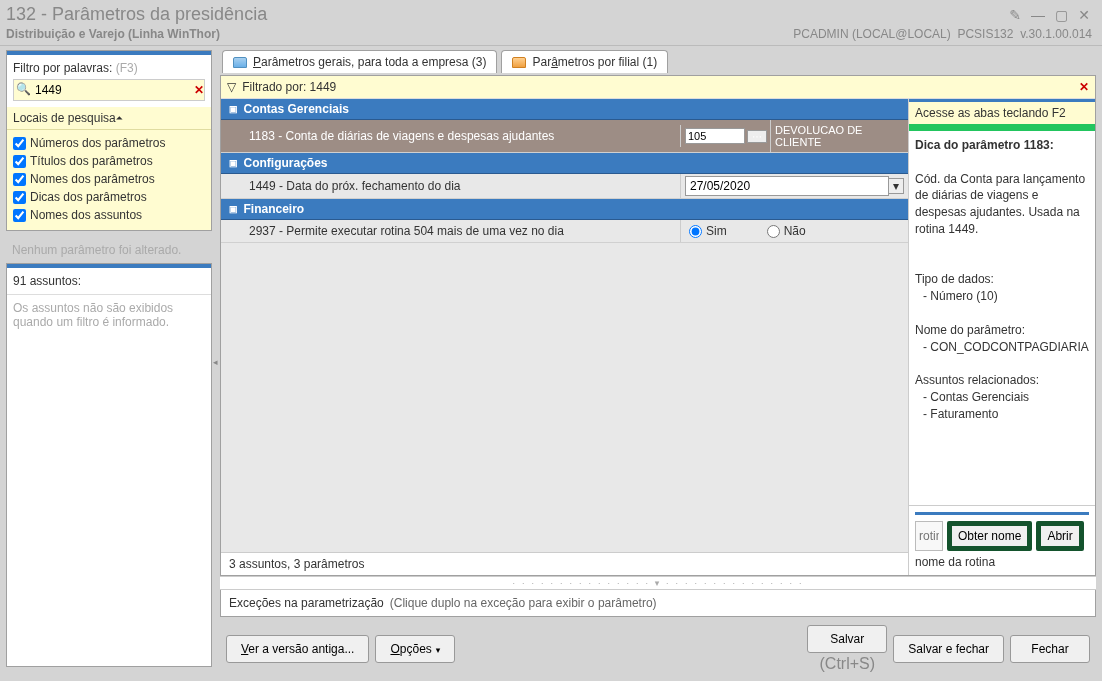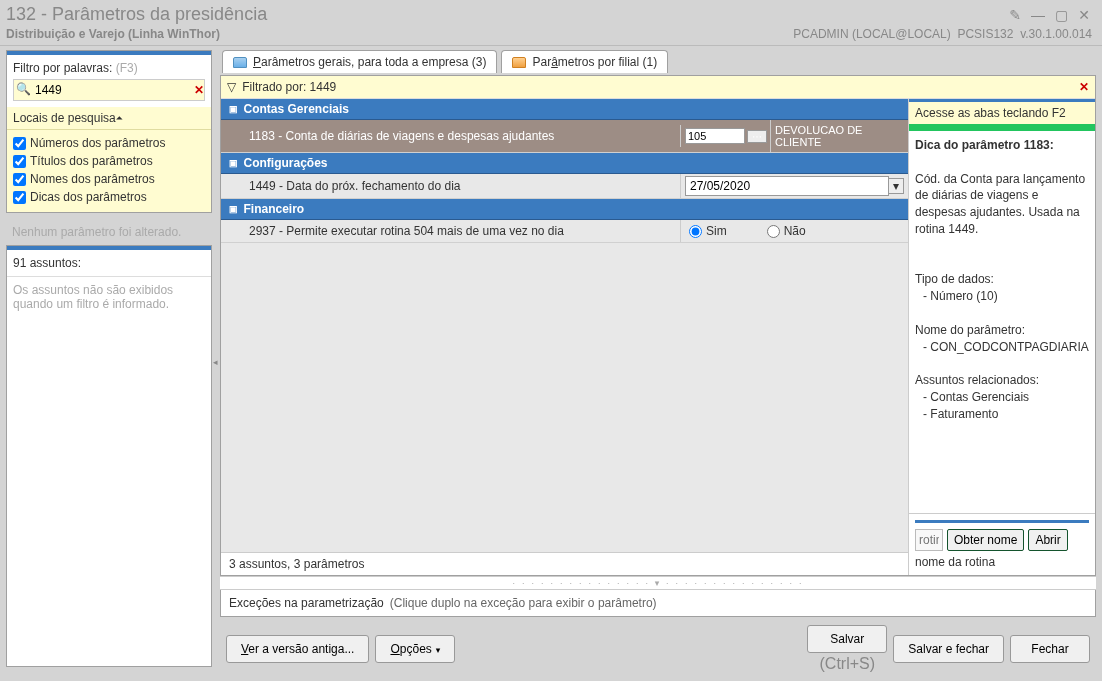--- a/index.html
+++ b/index.html
@@ -77,21 +77,21 @@
 
 .side-info { width: 186px; display: flex; flex-direction: column; padding: 0; }
 .side-top-accent { height: 3px; background: #3b7bbf; }
 .side-hint1 { background: #fffcd1; padding: 4px 6px; border-bottom: 7px solid #22c55e; }
 .side-body { padding: 6px; flex: 1; font-size: 12px; line-height: 1.4; overflow: auto; }
 .side-body strong { font-weight: bold; }
 .side-bottom { border-top: 1px solid #ccc; padding: 6px; }
 .side-bottom-accent { height: 3px; background: #3b7bbf; margin-bottom: 6px; }
 .side-bottom-row1 { display: flex; gap: 4px; margin-bottom: 4px; }
 .side-bottom-row1 input { width: 28px; border: 1px solid #bbb; padding: 3px; background: #f8f8f8; color: #aaa; }
-.btn-sm { border: 1px solid #14532d; background: #f0f0f0; padding: 3px 6px; cursor: pointer; border-radius: 2px; }
+.btn-sm { border: 5px solid #14532d; background: #f0f0f0; padding: 3px 6px; cursor: pointer; border-radius: 2px; }
 
 .resize-dots { text-align: center; color: #aaa; letter-spacing: 2px; font-size: 9px; padding: 1px; border-top: 1px solid #ccc; border-bottom: 1px solid #ccc; background: #fff; }
 .excecoes { background: #fff; padding: 6px 8px; border: 1px solid #a0a0a0; border-top: none; }
 .excecoes-hdr { display: flex; gap: 6px; align-items: baseline; }
 .excecoes-hdr b { font-weight: normal; }
 .excecoes-hdr span { color: #666; }
 
 .footer { display: flex; align-items: center; padding: 8px 6px 0; gap: 6px; }
 .btn { border: 1px solid #999; background: #f0f0f0; padding: 6px 14px; cursor: pointer; border-radius: 3px; min-width: 80px; text-align: center; }
 .btn .ul { text-decoration: underline; }
@@ -147,20 +147,24 @@
             <input type="checkbox" checked="" style="">
             <span>Títulos dos parâmetros</span>
           </label>
         <label>
             <input type="checkbox" checked="" style="">
             <span>Nomes dos parâmetros</span>
           </label>
         <label>
             <input type="checkbox" checked="" style="">
             <span>Dicas dos parâmetros</span>
+          </label>
+        <label>
+            <input type="checkbox" checked="" style="">
+            <span>Nomes dos assuntos</span>
           </label>
       </div>
     </div>
     <div class="status-text">Nenhum parâmetro foi alterado.</div>
     <div class="panel assuntos-panel">
       <div class="panel-bluebar"></div>
       <div class="assuntos-header">91 assuntos:</div>
       <div class="assuntos-body">Os assuntos não são exibidos quando um filtro é informado.</div>
     </div>
   </div>

